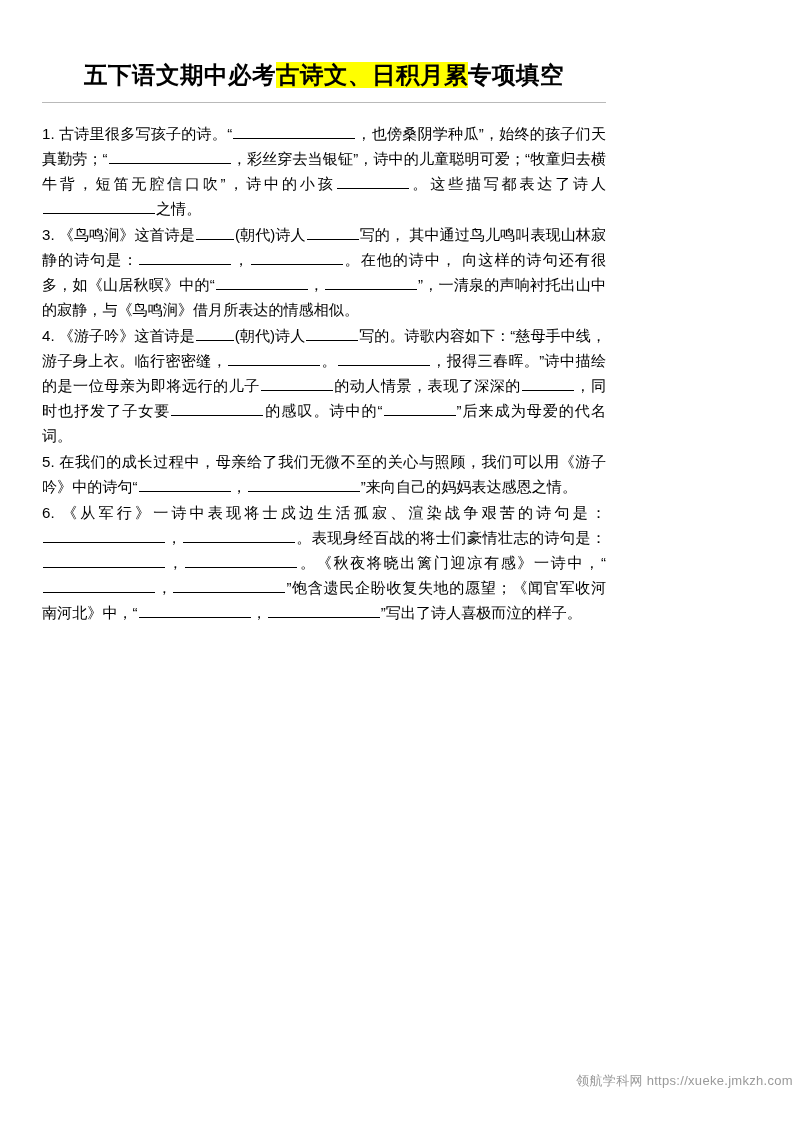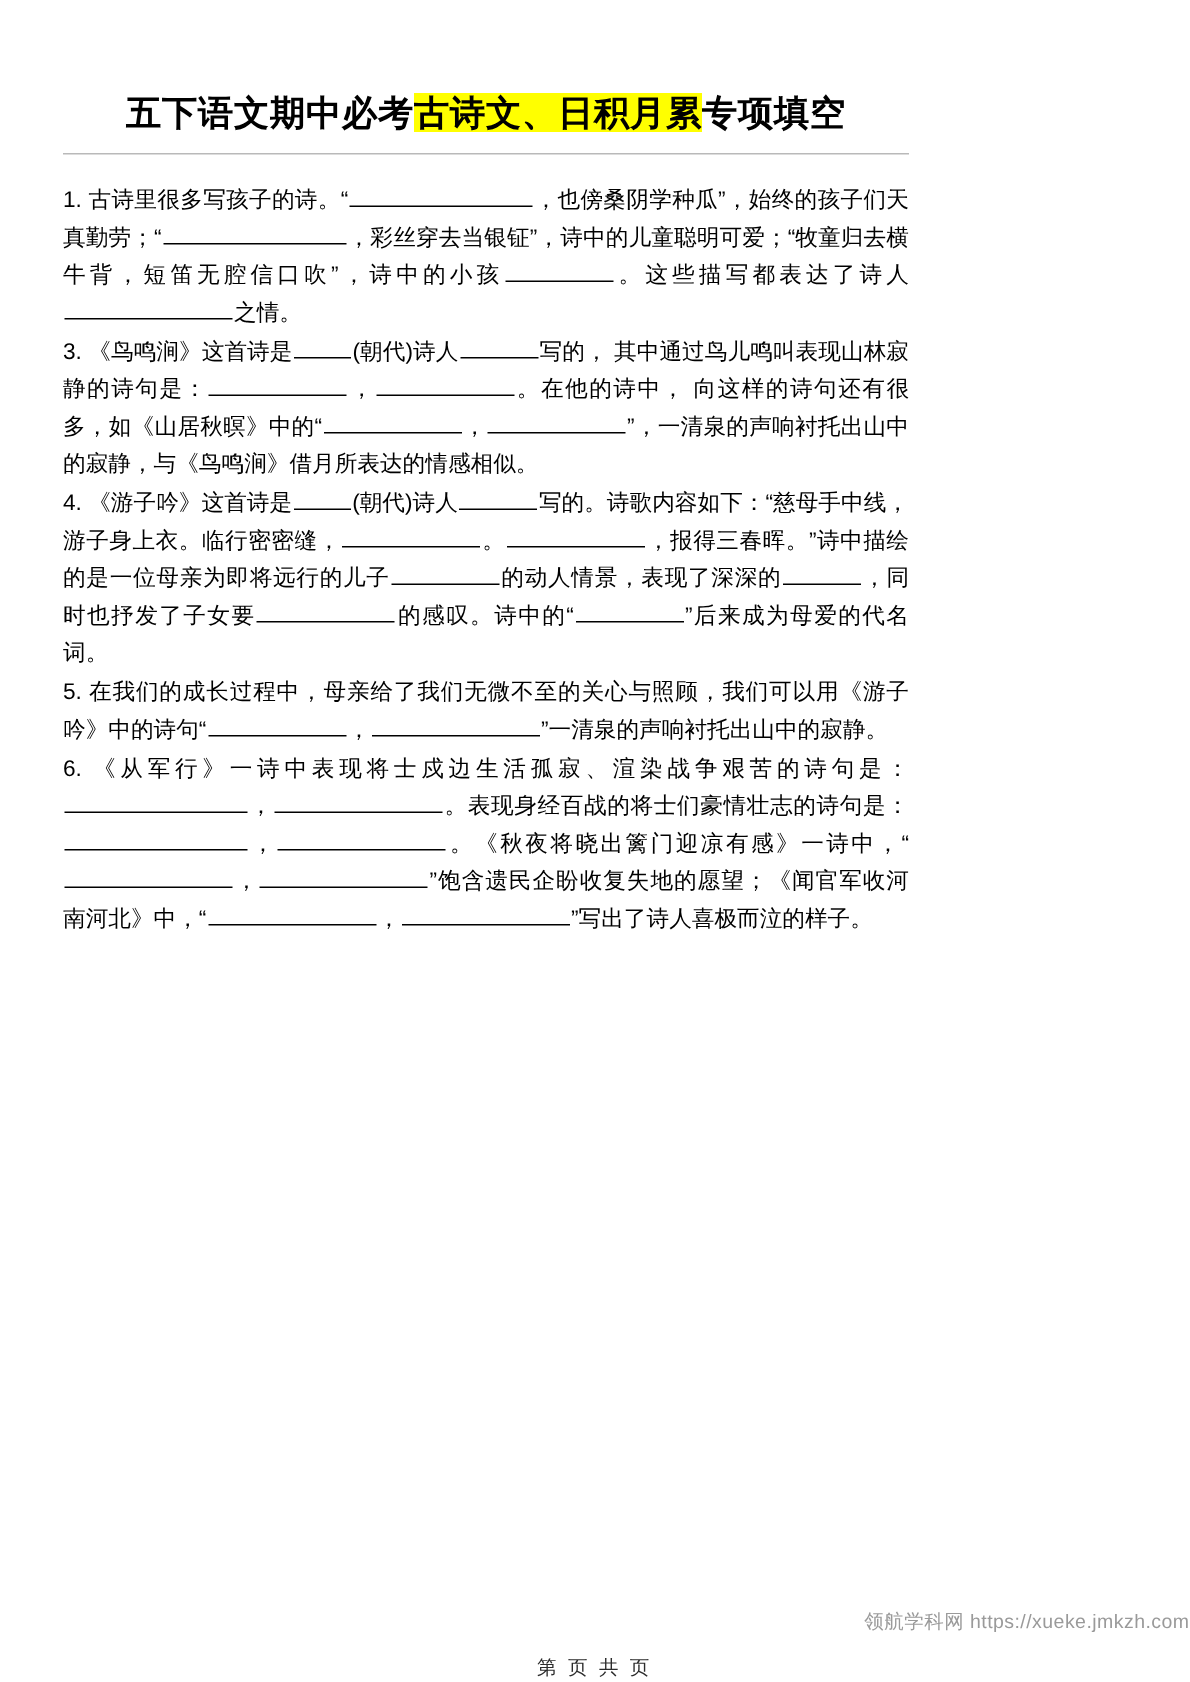--- a/index.html
+++ b/index.html
@@ -96,19 +96,18 @@
     <div class="doc-title">
       <span>五下语文期中必考</span><span class="hl">古诗文、日积月累</span><span>专项填空</span>
     </div>
     <div class="title-rule"></div>
   </div>
 
   <div class="body-text" id="body-text">
       <div class="para"><span class="num">1. </span><span>古诗里很多写孩子的诗。“</span><span class="blank b-xxl"></span><span>，也傍桑阴学种瓜”，始终的孩子们天真勤劳；“</span><span class="blank b-xxl"></span><span>，彩丝穿去当银钲”，诗中的儿童聪明可爱；“牧童归去横牛背，短笛无腔信口吹”，诗中的小孩</span><span class="blank b-m"></span><span>。这些描写都表达了诗人</span><span class="blank b-xl"></span><span>之情。</span></div>
       <div class="para"><span class="num">3. </span><span>《鸟鸣涧》这首诗是</span><span class="blank b-xs"></span><span>(朝代)诗人</span><span class="blank b-s"></span><span>写的， 其中通过鸟儿鸣叫表现山林寂静的诗句是：</span><span class="blank b-l"></span><span>，</span><span class="blank b-l"></span><span>。在他的诗中， 向这样的诗句还有很多，如《山居秋暝》中的“</span><span class="blank b-l"></span><span>，</span><span class="blank b-l"></span><span>”，一清泉的声响衬托出山中的寂静，与《鸟鸣涧》借月所表达的情感相似。</span></div>
       <div class="para"><span class="num">4. </span><span>《游子吟》这首诗是</span><span class="blank b-xs"></span><span>(朝代)诗人</span><span class="blank b-s"></span><span>写的。诗歌内容如下：“慈母手中线，游子身上衣。临行密密缝，</span><span class="blank b-l"></span><span>。</span><span class="blank b-l"></span><span>，报得三春晖。”诗中描绘的是一位母亲为即将远行的儿子</span><span class="blank b-m"></span><span>的动人情景，表现了深深的</span><span class="blank b-s"></span><span>，同时也抒发了子女要</span><span class="blank b-l"></span><span>的感叹。诗中的“</span><span class="blank b-m"></span><span>”后来成为母爱的代名词。</span></div>
-      <div class="para"><span class="num">5. </span><span>在我们的成长过程中，母亲给了我们无微不至的关心与照顾，我们可以用《游子吟》中的诗句“</span><span class="blank b-l"></span><span>，</span><span class="blank b-xl"></span><span>”一清泉的声响衬托出山中的寂静。</span></div>
+      <div class="para"><span class="num">5. </span><span>在我们的成长过程中，母亲给了我们无微不至的关心与照顾，我们可以用《游子吟》中的诗句“</span><span class="blank b-l"></span><span>，</span><span class="blank b-xl"></span><span>”来向自己的妈妈表达感恩之情。</span></div>
       <div class="para"><span class="num">6. </span><span>《从军行》一诗中表现将士戍边生活孤寂、渲染战争艰苦的诗句是：</span><span class="blank b-xxl"></span><span>，</span><span class="blank b-xl"></span><span>。表现身经百战的将士们豪情壮志的诗句是：</span><span class="blank b-xxl"></span><span>，</span><span class="blank b-xl"></span><span>。《秋夜将晓出篱门迎凉有感》一诗中，“</span><span class="blank b-xl"></span><span>，</span><span class="blank b-xl"></span><span>”饱含遗民企盼收复失地的愿望；《闻官军收河南河北》中，“</span><span class="blank b-xl"></span><span>，</span><span class="blank b-xl"></span><span>”写出了诗人喜极而泣的样子。</span></div>
     </div>
 
   <div class="footer-watermark">领航学科网 https://xueke.jmkzh.com</div>
-  <div class="footer-page">第 页 共 页</div>
 </div>
 
 </body></html>

